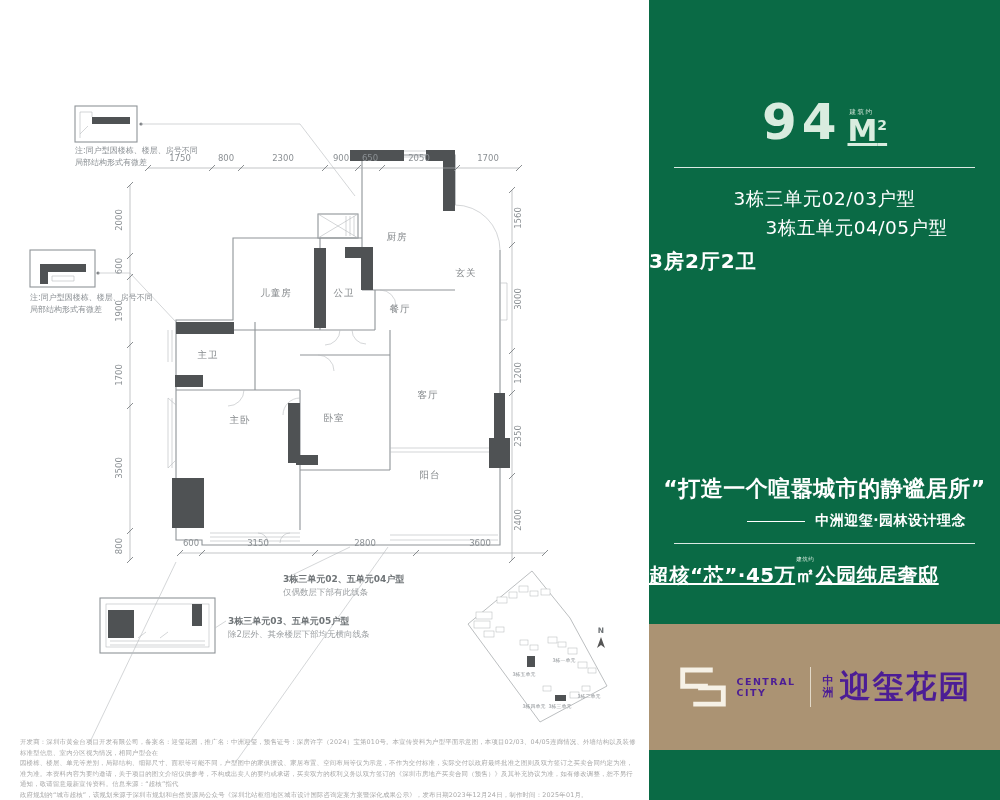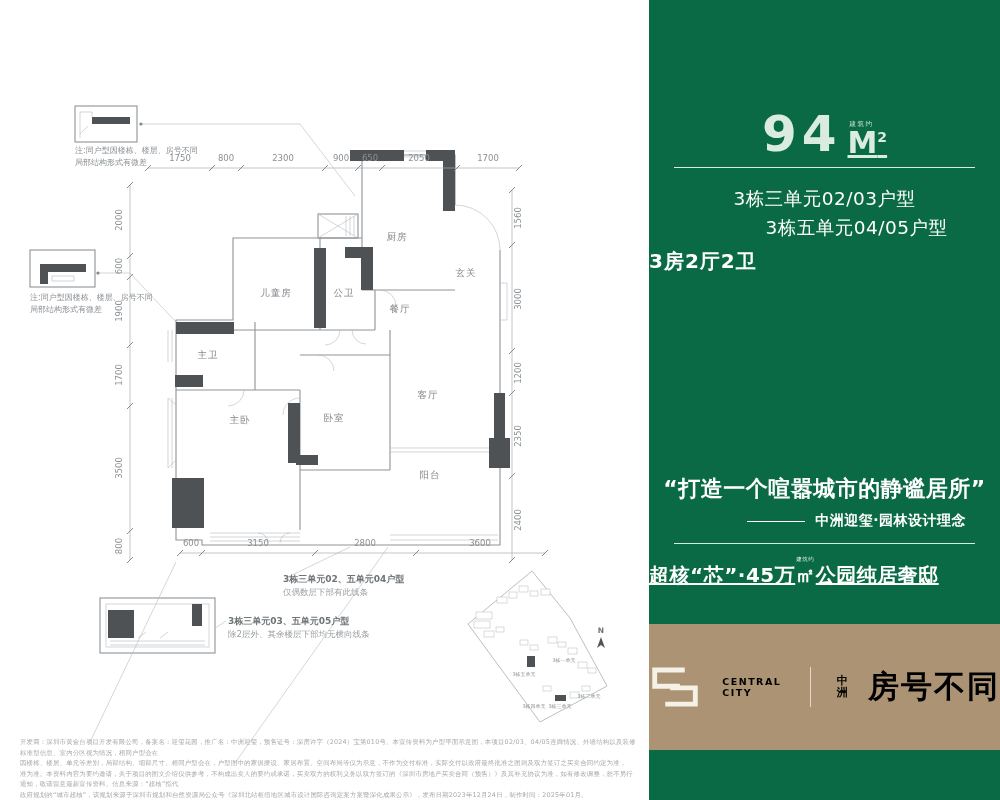--- a/index.html
+++ b/index.html
@@ -2,40 +2,40 @@
 <html><head>
 <meta charset="utf-8">
 <style>
   html,body{margin:0;padding:0;background:#ffffff;}
   *{box-sizing:border-box;}
   body{font-family:"DejaVu Sans","Liberation Sans",sans-serif;}
   #stage{position:relative;width:1000px;height:800px;background:#ffffff;overflow:hidden;}
 
   
   .panel{position:absolute;left:649px;top:0;width:351px;height:800px;background:#0a6a45;color:#ffffff;}
-  .area-badge{position:absolute;top:114px;left:0;width:100%;display:flex;align-items:flex-end;justify-content:center;color:#d9ecdf;}
+  .area-badge{position:absolute;top:102px;left:0;width:100%;display:flex;align-items:flex-end;justify-content:center;color:#d9ecdf;}
   .n94{font-size:50px;font-weight:800;letter-spacing:5px;line-height:0.82;}
   .mwrap{display:inline-flex;flex-direction:column;align-items:flex-start;margin-left:6px;}
   .approx{font-size:6.5px;letter-spacing:1.5px;margin:0 0 1px 2px;color:#cfe3d6;}
   .munit{font-size:30px;font-weight:800;line-height:0.85;text-decoration:underline;}
   .munit sup{font-size:14px;font-weight:800;}
   .hline{position:absolute;left:25px;right:25px;height:1px;background:rgba(255,255,255,0.85);}
   .hl1{top:167px;} .hl2{top:543px;}
   .unit-line{position:absolute;left:0;width:100%;text-align:center;font-size:18.5px;letter-spacing:0.5px;}
   .u1{top:186px;} .u2{top:215px;margin-left:32px;}
   .layout-line{position:absolute;top:248px;left:0;width:100%;text-align:left;font-size:20px;font-weight:bold;letter-spacing:1px;}
   .quote-line{position:absolute;top:474px;left:0;width:100%;text-align:center;font-size:22px;font-weight:bold;letter-spacing:0.5px;}
   .attribution{position:absolute;top:512px;right:34px;display:flex;align-items:center;font-size:14px;font-weight:bold;letter-spacing:0.5px;}
   .attr-dash{display:inline-block;width:58px;height:1px;background:#ffffff;margin-right:10px;}
   .slogan-line{position:absolute;top:562px;left:0;width:100%;font-size:20px;font-weight:bold;letter-spacing:0.5px;text-decoration:underline;}
   .sl-unit{position:relative;display:inline-block;}
   .sl-sup{position:absolute;top:-6px;left:1px;font-size:5.5px;font-style:normal;font-weight:normal;white-space:nowrap;color:#d9ecdf;}
 
   
-  .brand-bar{position:absolute;top:624px;left:0;width:100%;height:126px;background:#ab9373;display:flex;align-items:center;justify-content:space-between;color:#000000;}
+  .brand-bar{position:absolute;top:624px;left:0;width:100%;height:126px;background:#ab9373;display:flex;align-items:center;justify-content:center;color:#4c1d95;}
   .smark{width:52px;height:44px;flex:0 0 auto;}
   .logo-text{margin-left:7px;font-size:9.5px;font-weight:bold;letter-spacing:1.5px;line-height:11px;}
   .vdiv{width:1px;height:40px;background:rgba(246,241,230,0.75);margin:0 12px 0 14px;}
   .cn-col{display:flex;flex-direction:column;align-items:center;font-size:11px;font-weight:bold;line-height:12px;margin-right:6px;}
   .brand-name{font-size:31px;font-weight:800;letter-spacing:2px;}
 
   
   .fp{position:absolute;left:0;top:0;}
   .fp-line{stroke:#8f9498;stroke-width:1.1;fill:none;}
   .fp-thin{stroke:#b7bbbe;stroke-width:0.6;fill:none;}
@@ -242,21 +242,21 @@
       <text class="fp-site-t" x="589" y="698">3栋二单元</text>
       <text class="fp-site-t" x="534" y="708">3栋四单元</text>
       <text class="fp-site-t" x="560" y="708">3栋三单元</text>
       <text class="fp-north" x="601" y="633">N</text>
       <path d="M601,637 l4,11 -4,-3 -4,3 z" fill="#555"></path>
     </g>
   </svg>
 
   <div class="disclaimer">
     <div>开发商：深圳市黄金台项目开发有限公司，备案名：迎玺花园，推广名：中洲迎玺，预售证号：深房许字（2024）宝第010号。本宣传资料为户型平面示意图，本项目02/03、04/05连廊情况、外墙结构以及装修标准型信息、室内分区视为情况，相同户型会在</div>
-    <div>因楼栋、楼层、单元等差别，局部结构、细部尺寸、相同户型会在，户型图中的家俱摆设、家居布置、空间布局等仅为示意，不作为交付标准，实际交付以政府最终批准之图则及双方签订之买卖合同约定为准，</div>
+    <div>因楼栋、楼层、单元等差别，局部结构、细部尺寸、面积等可能不同，户型图中的家俱摆设、家居布置、空间布局等仅为示意，不作为交付标准，实际交付以政府最终批准之图则及双方签订之买卖合同约定为准，</div>
     <div>准为准。本资料内容为要约邀请，关于项目的图文介绍仅供参考，不构成出卖人的要约或承诺，买卖双方的权利义务以双方签订的《深圳市房地产买卖合同（预售）》及其补充协议为准，如有修改调整，恕不另行通知，敬请留意最新宣传资料。信息来源：“超核”指代</div>
     <div>政府规划的“城市超核”，该规划来源于深圳市规划和自然资源局公众号《深圳北站枢纽地区城市设计国际咨询定案方案暨深化成果公示》，发布日期2023年12月24日，制作时间：2025年01月。</div>
   </div>
 
   <div class="panel">
 
     <div class="area-badge">
       <span class="n94">94</span>
       <span class="mwrap">
         <span class="approx">建筑约</span>
@@ -289,17 +289,17 @@
       </svg>
       <div class="logo-text">
         <div>CENTRAL</div>
         <div>CITY</div>
       </div>
       <div class="vdiv"></div>
       <div class="cn-col">
         <span>中</span>
         <span>洲</span>
       </div>
-      <div class="brand-name">房号不同</div>
+      <div class="brand-name">迎玺花园</div>
     </div>
   </div>
 
 </div>
 
 </body></html>

